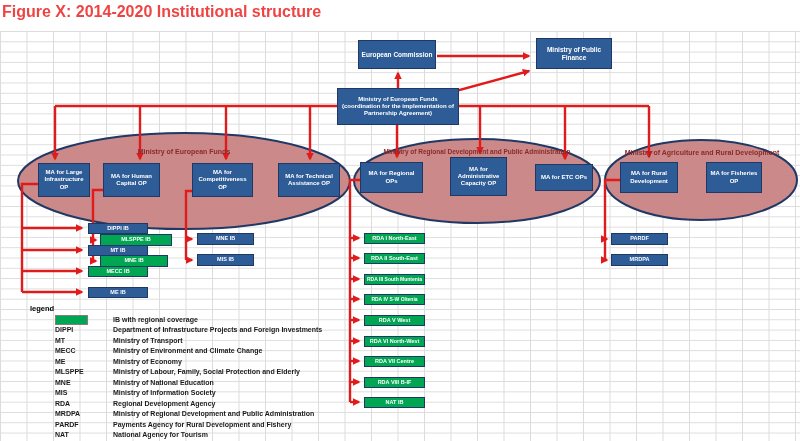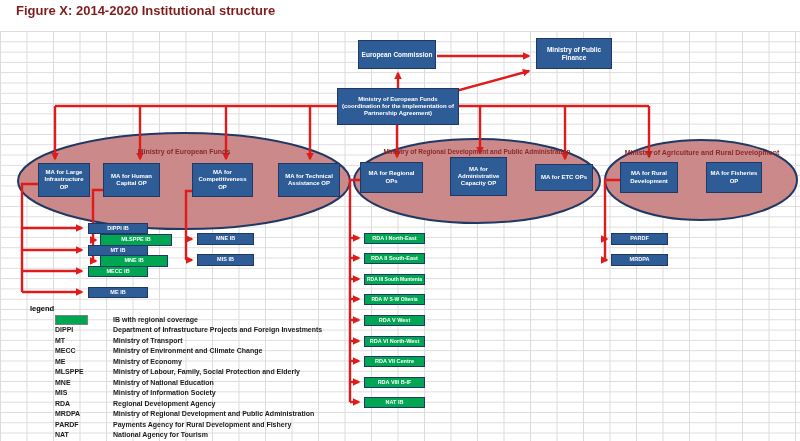--- a/index.html
+++ b/index.html
@@ -7,21 +7,21 @@
     --ellipse-fill:#c88383; --ellipse-label:#8b2a2a; --arrow-red:#e01b1b;
     --grid-line:#dcdcdc;
   }
   *{margin:0;padding:0;box-sizing:border-box;}
   body{font-family:"Liberation Sans",sans-serif;background:#fff;}
   #stage{position:relative;width:800px;height:441px;background:#fff;overflow:hidden;}
   #grid{position:absolute;left:0;top:31px;width:800px;height:410px;
     background-image:linear-gradient(to right,var(--grid-line) 1px,transparent 1px),
                      linear-gradient(to bottom,var(--grid-line) 1px,transparent 1px);
     background-size:26.5px 10.3px;}
-  #title{position:absolute;left:16px;top:3px;font-size:13px;font-weight:bold;color:#7f1d1d;white-space:nowrap;}
+  #title{position:absolute;left:2px;top:3px;font-size:16px;font-weight:bold;color:#ef4444;white-space:nowrap;}
   svg.layer{position:absolute;left:0;top:0;width:800px;height:441px;}
   .box{position:absolute;display:flex;align-items:center;justify-content:center;text-align:center;
     color:#fff;font-size:6px;font-weight:600;line-height:1.2;padding:1px;
     background:var(--box-blue);border:1.5px solid var(--border-navy);}
   .box.big{font-size:6.5px;}
   .ib{position:absolute;display:flex;align-items:center;justify-content:center;text-align:center;
     color:#fff;font-size:5.5px;font-weight:600;line-height:1;
     background:var(--box-blue);border:1px solid var(--border-navy);}
   .ib.c-green{background:var(--box-green);}
   .ib.c-blue{background:var(--box-blue);}

